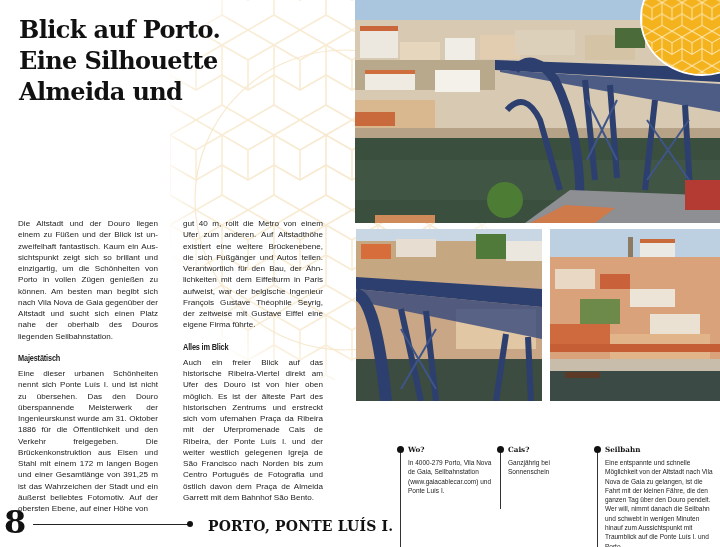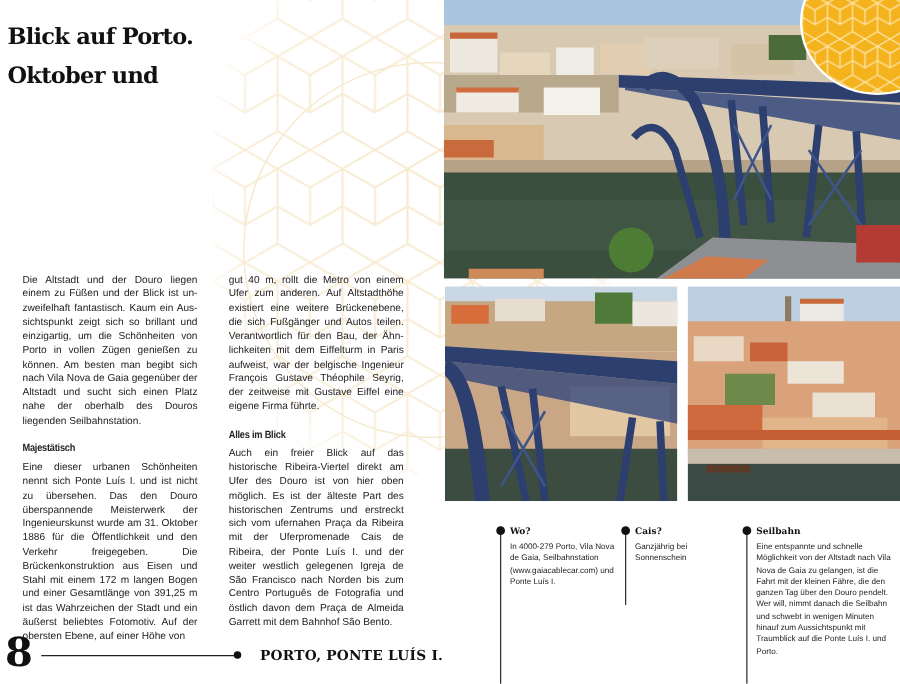--- a/index.html
+++ b/index.html
@@ -7,22 +7,22 @@
       width: 720px; height: 547px; overflow: hidden; position: relative;
       background: #ffffff; font-family: "DejaVu Sans", sans-serif; color: #1a1a1a;
     }
     .pattern-bg {
       position: absolute; left: 170px; top: -60px; width: 320px; height: 440px;
       overflow: hidden; opacity: 0.55;
     }
     .pattern-bg svg { width: 100%; height: 100%; }
 
     .headline {
-      position: absolute; left: 6px; top: 14px; width: 340px; margin: 0;
-      font-family: "DejaVu Serif", serif; font-weight: 900; font-size: 18px;
+      position: absolute; left: 19px; top: 14px; width: 340px; margin: 0;
+      font-family: "DejaVu Serif", serif; font-weight: 900; font-size: 24px;
       line-height: 31px; letter-spacing: -0.6px; color: #111;
     }
     .headline span { display: block; }
 
     .col {
       position: absolute; top: 214px; width: 140px;
       font-family: "Liberation Sans", sans-serif; font-size: 8.1px; line-height: 11.25px;
       text-align: justify; color: #222; hyphens: manual;
     }
     .col1 { left: 18px; }
@@ -34,36 +34,36 @@
     }
 
     .footer-num {
       position: absolute; left: 4px; top: 502px; font-family: "DejaVu Serif", serif;
       font-weight: 900; font-size: 32px; line-height: 40px; color: #111;
     }
     .footer-line { position: absolute; left: 33px; top: 524px; width: 156px; height: 1px; background: #222; }
     .footer-dot { position: absolute; left: 187px; top: 521px; width: 6px; height: 6px; border-radius: 50%; background: #111; }
     .footer-title {
       position: absolute; left: 208px; top: 518px; font-family: "DejaVu Serif", serif;
-      font-weight: bold; font-size: 11px; letter-spacing: 0.2px; color: #111;
+      font-weight: bold; font-size: 14px; letter-spacing: 0.2px; color: #111;
     }
 
     .photo { position: absolute; overflow: hidden; }
     .photo svg { width: 100%; height: 100%; display: block; }
     .photo-main { left: 355px; top: 0; width: 365px; height: 223px; }
     .photo-bl { left: 356px; top: 229px; width: 186px; height: 172px; }
     .photo-br { left: 550px; top: 229px; width: 170px; height: 172px; }
 
     .badge-circle {
       position: absolute; left: 640px; top: -40px; width: 120px; height: 112px;
       border-radius: 50%; overflow: hidden; background: #f4b21d; border: 2px solid #fff;
     }
     .badge-circle svg { width: 100%; height: 100%; }
 
-    .info { position: absolute; top: 420px; font-family: "Liberation Sans", sans-serif; color: #222; }
+    .info { position: absolute; top: 445px; font-family: "Liberation Sans", sans-serif; color: #222; }
     .info .vline { position: absolute; left: 3px; top: 4px; width: 1.3px; height: 128px; background: #333; }
     .info .dot { position: absolute; left: 0; top: 1px; width: 7px; height: 7px; border-radius: 50%; background: #111; }
     .info h5 {
       margin: 0 0 3px 11px; font-family: "DejaVu Serif", serif; font-weight: bold;
       font-size: 7.2px; line-height: 10px; color: #111;
     }
     .info p { margin: 0 0 0 11px; font-size: 6.5px; line-height: 9.3px; color: #222; }
     .info-wo { left: 397px; width: 100px; }
     .info-wann { left: 497px; width: 92px; }
     .info-wichtig { left: 594px; width: 120px; }
@@ -91,21 +91,22 @@
           <rect width="320" height="440" fill="url(#fade)"></rect>
         </mask>
     </defs>
     <rect width="320" height="440" fill="url(#cubes)" mask="url(#m)"></rect>
     <circle cx="175" cy="260" r="150" fill="none" stroke="#f1d7a6" stroke-width="1.2"></circle>
   </svg>
 </div>
 
 <h1 class="headline">
   <span>Blick auf Porto.</span>
-  <span>Oktober und</span>
+  <span>Eine Silhouette</span>
+  <span>Almeida und</span>
 </h1>
 
 <div class="col col1">
   <p>Die Altstadt und der Douro liegen einem zu Füßen und der Blick ist un­zweifelhaft fantastisch. Kaum ein Aus­sichtspunkt zeigt sich so brillant und einzigartig, um die Schönheiten von Porto in vollen Zügen genießen zu kön­nen. Am besten man begibt sich nach Vila Nova de Gaia gegenüber der Alt­stadt und sucht sich einen Platz nahe der oberhalb des Douros liegenden Seilbahnstation.</p>
   <h4>Majestätisch</h4>
   <p>Eine dieser urbanen Schönheiten nennt sich Ponte Luís I. und ist nicht zu über­sehen. Das den Douro überspannende Meisterwerk der Ingenieurskunst wur­de am 31. Oktober 1886 für die Öffent­lichkeit und den Verkehr freigegeben. Die Brückenkonstruktion aus Eisen und Stahl mit einem 172 m langen Bogen und einer Gesamtlänge von 391,25 m ist das Wahrzeichen der Stadt und ein äußerst beliebtes Fotomotiv. Auf der obersten Ebene, auf einer Höhe von</p>
 </div>
 
 <div class="col col2">
   <p>gut 40 m, rollt die Metro von einem Ufer zum anderen. Auf Altstadthöhe existiert eine weitere Brückenebene, die sich Fußgänger und Autos teilen. Verantwortlich für den Bau, der Ähn­lichkeiten mit dem Eiffelturm in Paris aufweist, war der belgische Ingenieur François Gustave Théophile Seyrig, der zeitweise mit Gustave Eiffel eine eigene Firma führte.</p>

